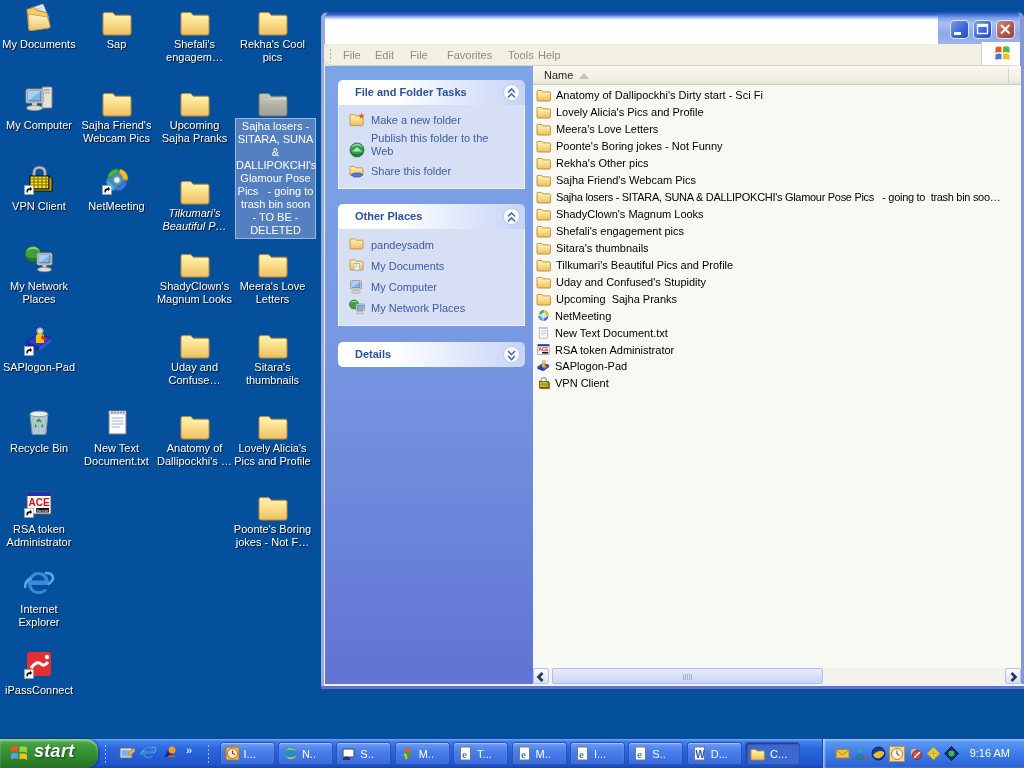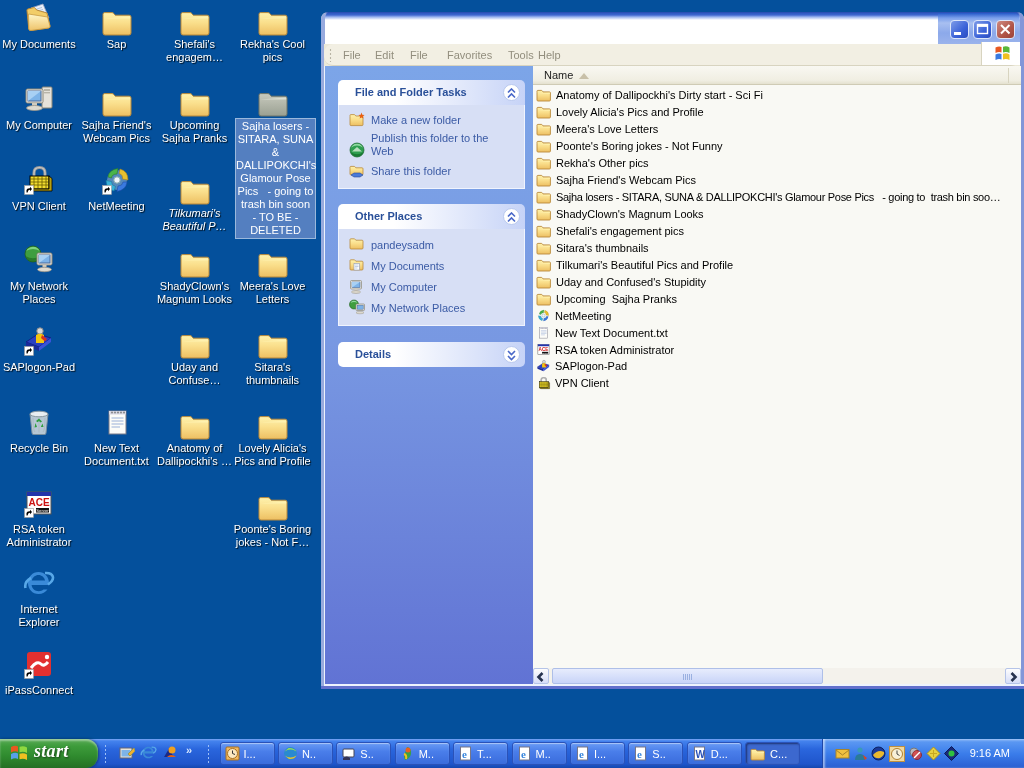--- a/index.html
+++ b/index.html
@@ -51,21 +51,21 @@
           font-size:9px; text-align:center; line-height:14px; font-weight:bold;}
   #hthumb { position:absolute; left:19px; top:0px; width:271px; height:16px; border-radius:2px;
             background:linear-gradient(to bottom,#e7ecfd,#c8d4f8); border:1px solid #aebfe8; }
   
   #taskbar { position:absolute; left:0; bottom:0; width:1024px; height:29px;
              background:linear-gradient(to bottom,#7ca7f4 0,#4483ee 2px,#2a66dd 10px,#1f55cb 25px,#1547ae 29px); }
   #startbtn { position:absolute; left:0; top:0; width:98px; height:29px; border-radius:0 12px 12px 0;
               background:linear-gradient(to bottom,#5aac57 0%,#3d9b3b 25%,#2f8a2e 60%,#256f24 100%);
               box-shadow:inset 0 2px 2px rgba(255,255,255,0.4), 1px 0 3px rgba(0,0,0,0.4); }
   #startbtn .txt { position:absolute; left:34px; top:2px; color:#fff; font-size:18px; letter-spacing:0.3px; font-weight:bold; font-style:italic;
-                   text-shadow:1px 1px 2px rgba(0,0,0,0.5);font-family:Liberation Serif, serif; }
+                   text-shadow:1px 1px 2px rgba(0,0,0,0.5); }
   .tbtn { position:absolute; top:3px; width:55px; height:23px; border-radius:3px;
           background:linear-gradient(to bottom,#6a9cf5 0%,#4a7eea 40%,#3a6cdc 100%);
           border:1px solid #2a52b8; box-shadow:inset 0 1px 1px rgba(255,255,255,0.45);
           color:#fff; font-size:11px; display:flex; align-items:center; padding-left:4px; }
   .tbtn svg { flex:none; margin-right:4px; }
   .tbtn.active { background:#3c68cf; box-shadow:inset 1px 1px 2px rgba(0,0,20,0.5); }
   #tray { position:absolute; right:0; top:0; width:202px; height:29px;
           background:linear-gradient(to bottom,#8cb7f6 0,#5a97f2 3px,#3a7cea 15px,#2c63d5 27px,#2458c8 29px);
           border-left:1px solid #1e47a8; box-shadow:inset 2px 0 2px rgba(255,255,255,0.5); display:flex; align-items:center; }
   #clock { position:absolute; right:14px; top:8px; color:#fff; font-size:11px; }

